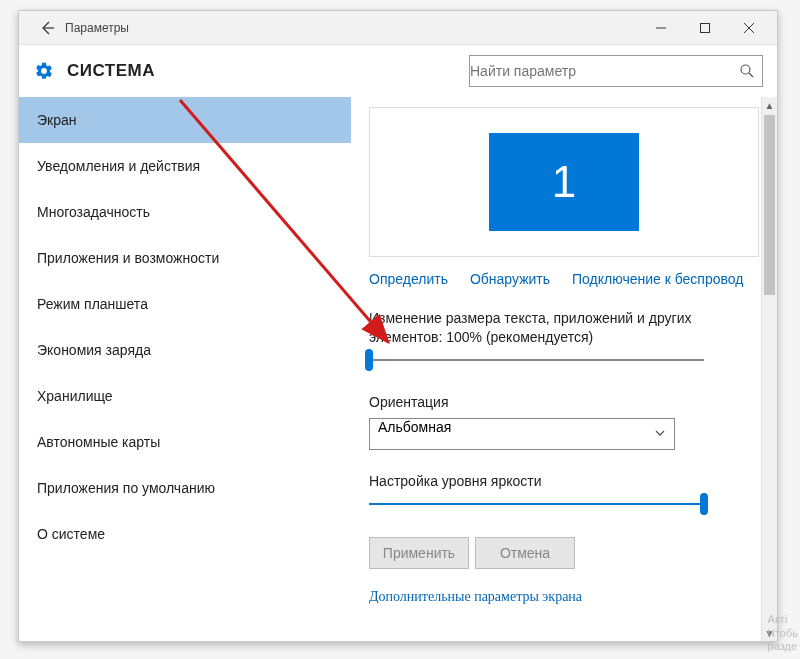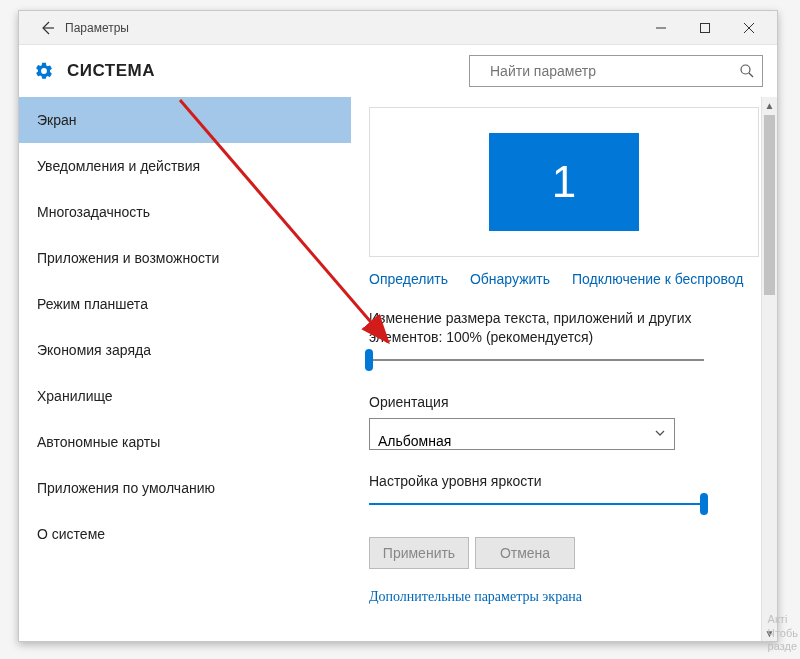--- a/index.html
+++ b/index.html
@@ -18,21 +18,21 @@
   .title { font-size: 12px; color: #444; margin-left: 6px; }
   .win-controls { margin-left: auto; display: flex; }
   .win-controls div { width: 44px; height: 30px; display:flex; align-items:center; justify-content:center; cursor:pointer; color:#333; }
   .headerbar {
     height: 52px; display:flex; align-items:center; padding: 0 14px 0 14px; gap: 12px;
   }
   .gear { width: 22px; height: 22px; display:flex; align-items:center; justify-content:center; }
   .section-title { font-size: 17px; font-weight: 700; letter-spacing: 0.5px; color:#222; }
   .search-wrap { margin-left: auto; width: 294px; }
   .search {
-    width: 100%; height: 32px; border: 1px solid #999; padding: 0 32px 0 20px;
+    width: 100%; height: 32px; border: 1px solid #999; padding: 0 32px 0 0;
     font-size: 14px; background: #fff; position: relative;
   }
   .search-container { position: relative; }
   .search-icon {
     position: absolute; right: 8px; top: 50%; transform: translateY(-50%);
     width: 16px; height: 16px; color: #555;
   }
   .body { flex: 1; display: flex; overflow: hidden; }
   .sidebar { width: 332px; background: #fff; overflow-y: auto; }
   .sidebar-item {
@@ -60,21 +60,21 @@
   }
   .slider-fill {
     position:absolute; top:6px; left:0; height:2px; background:#0178d7;
   }
   .slider-thumb {
     position:absolute; top:0; width:8px; height:22px; background:#0178d7; border-radius:4px;
     transform: translate(-4px, -4px);
   }
   .select {
     width: 306px; height: 32px; border:1px solid #888; padding: 0 28px 0 8px;
-    font-size: 14px; background:#fff; display:flex; align-items:flex-end; position:relative;
+    font-size: 14px; background:#fff; display:flex; align-items:flex-start; position:relative;
     cursor:pointer; margin-bottom: 22px;
   }
   .select .chev { position:absolute; right:8px; top:50%; transform:translateY(-50%); color:#555; }
   .btn-row { display:flex; gap: 6px; margin: 4px 0 18px 0; }
   .btn {
     min-width: 100px; height: 32px; border:1px solid #bbb; background:#e6e6e6; color:#888;
     font-size: 14px; display:flex; align-items:center; justify-content:center; cursor:default;
   }
   .bottom-link { color:#0067b8; font-size:14px; cursor:pointer;font-family:Liberation Serif, serif; }
   .scrollbar {

